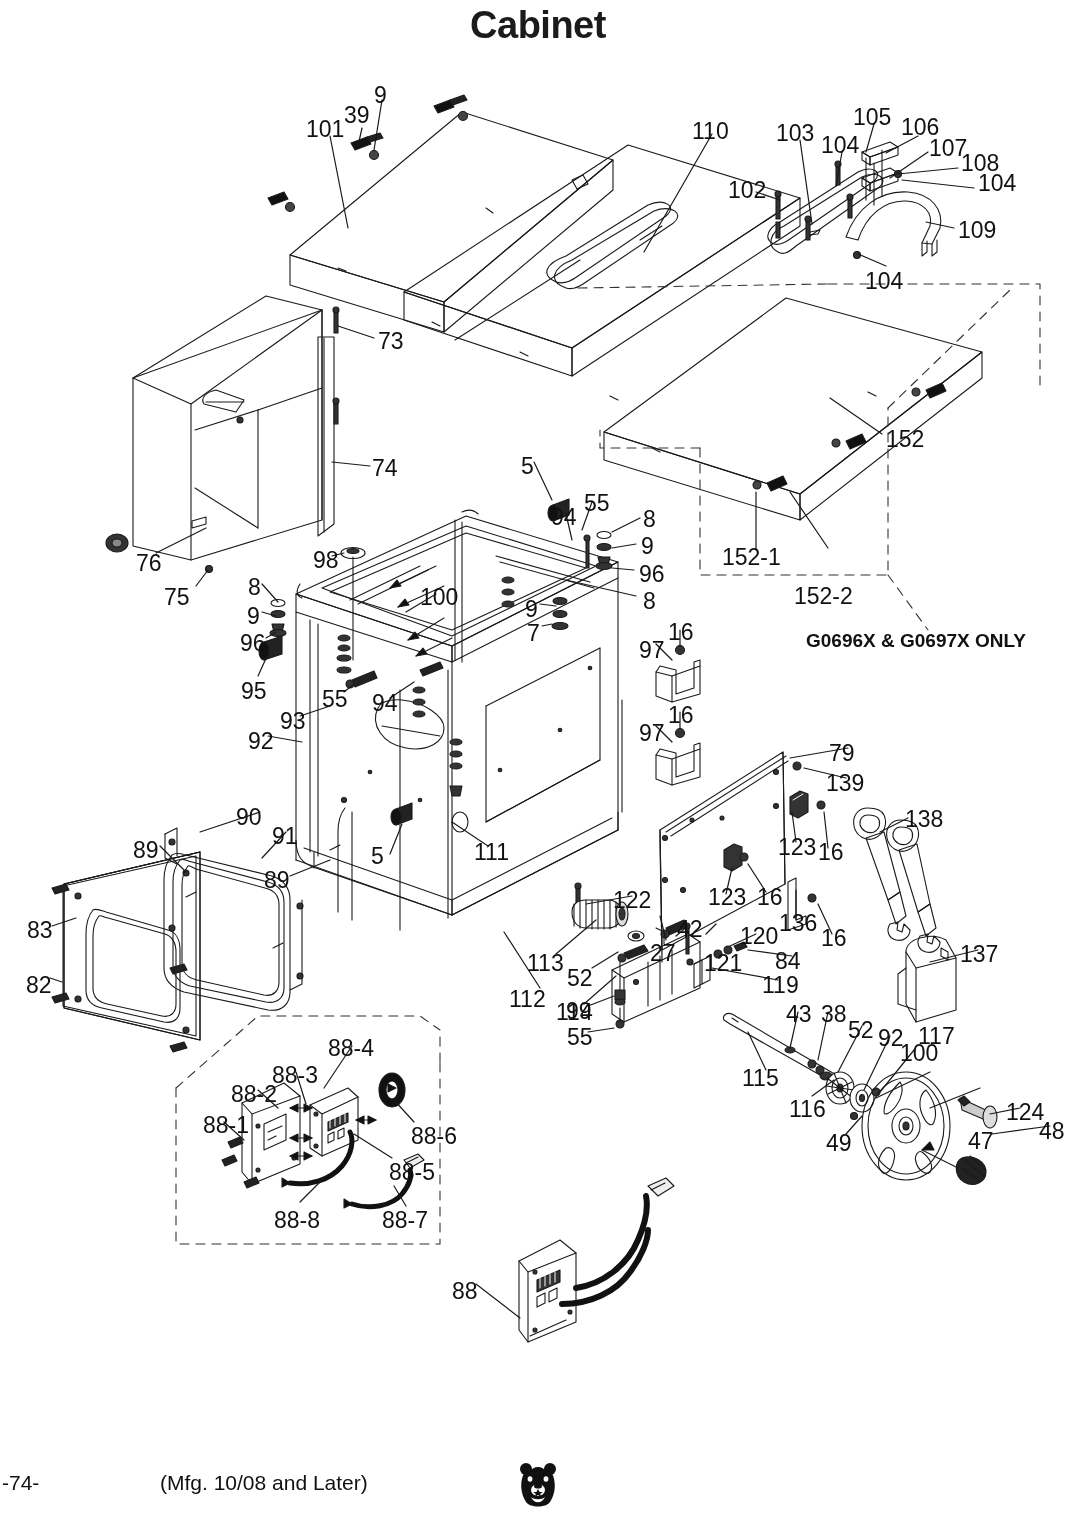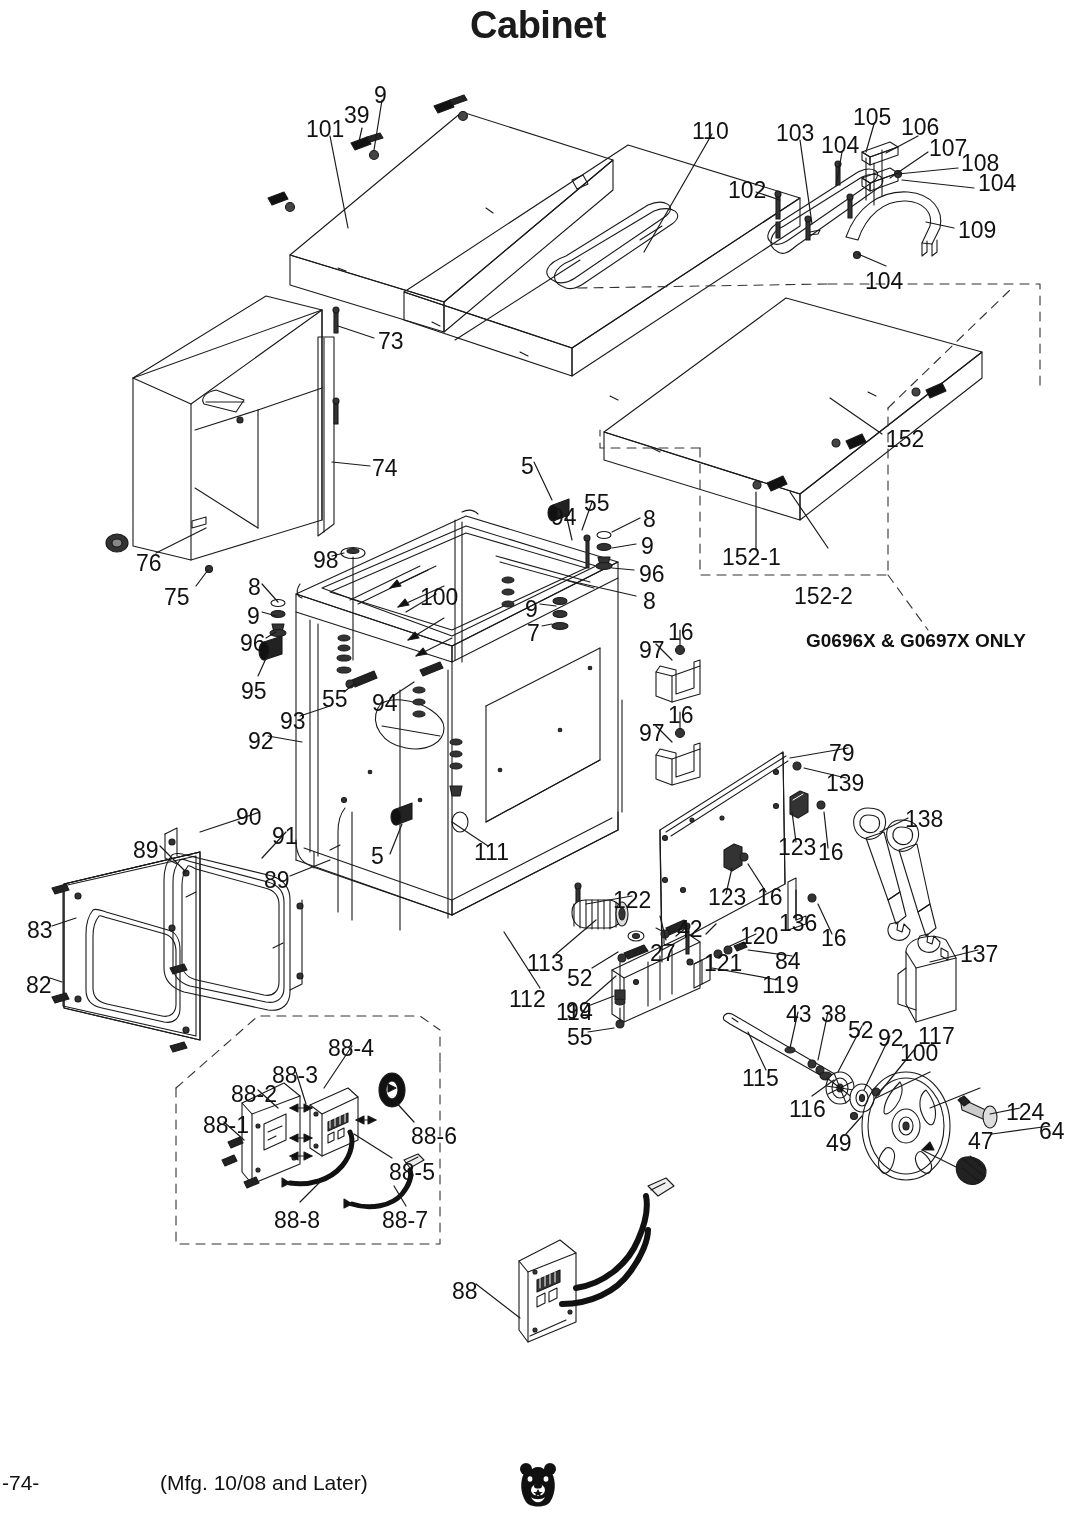--- a/index.html
+++ b/index.html
@@ -730,21 +730,21 @@
     <div class="callout" style="left: 786px; top: 1003px;">43</div>
     <div class="callout" style="left: 821px; top: 1003px;">38</div>
     <div class="callout" style="left: 848px; top: 1019px;">52</div>
     <div class="callout" style="left: 878px; top: 1027px;">92</div>
     <div class="callout" style="left: 900px; top: 1042px;">100</div>
     <div class="callout" style="left: 566px; top: 1000px;">99</div>
     <div class="callout" style="left: 567px; top: 1026px;">55</div>
     <div class="callout" style="left: 918px; top: 1025px;">117</div>
     <div class="callout" style="left: 968px; top: 1130px;">47</div>
     <div class="callout" style="left: 1006px; top: 1101px;">124</div>
-    <div class="callout" style="left: 1039px; top: 1120px;">64</div>
+    <div class="callout" style="left: 1039px; top: 1120px;">48</div>
     <div class="callout" style="left: 742px; top: 1067px;">115</div>
     <div class="callout" style="left: 789px; top: 1098px;">116</div>
     <div class="callout" style="left: 826px; top: 1132px;">49</div>
     <div class="callout" style="left: 328px; top: 1037px;">88-4</div>
     <div class="callout" style="left: 272px; top: 1064px;">88-3</div>
     <div class="callout" style="left: 231px; top: 1083px;">88-2</div>
     <div class="callout" style="left: 203px; top: 1114px;">88-1</div>
     <div class="callout" style="left: 411px; top: 1125px;">88-6</div>
     <div class="callout" style="left: 389px; top: 1161px;">88-5</div>
     <div class="callout" style="left: 274px; top: 1209px;">88-8</div>

